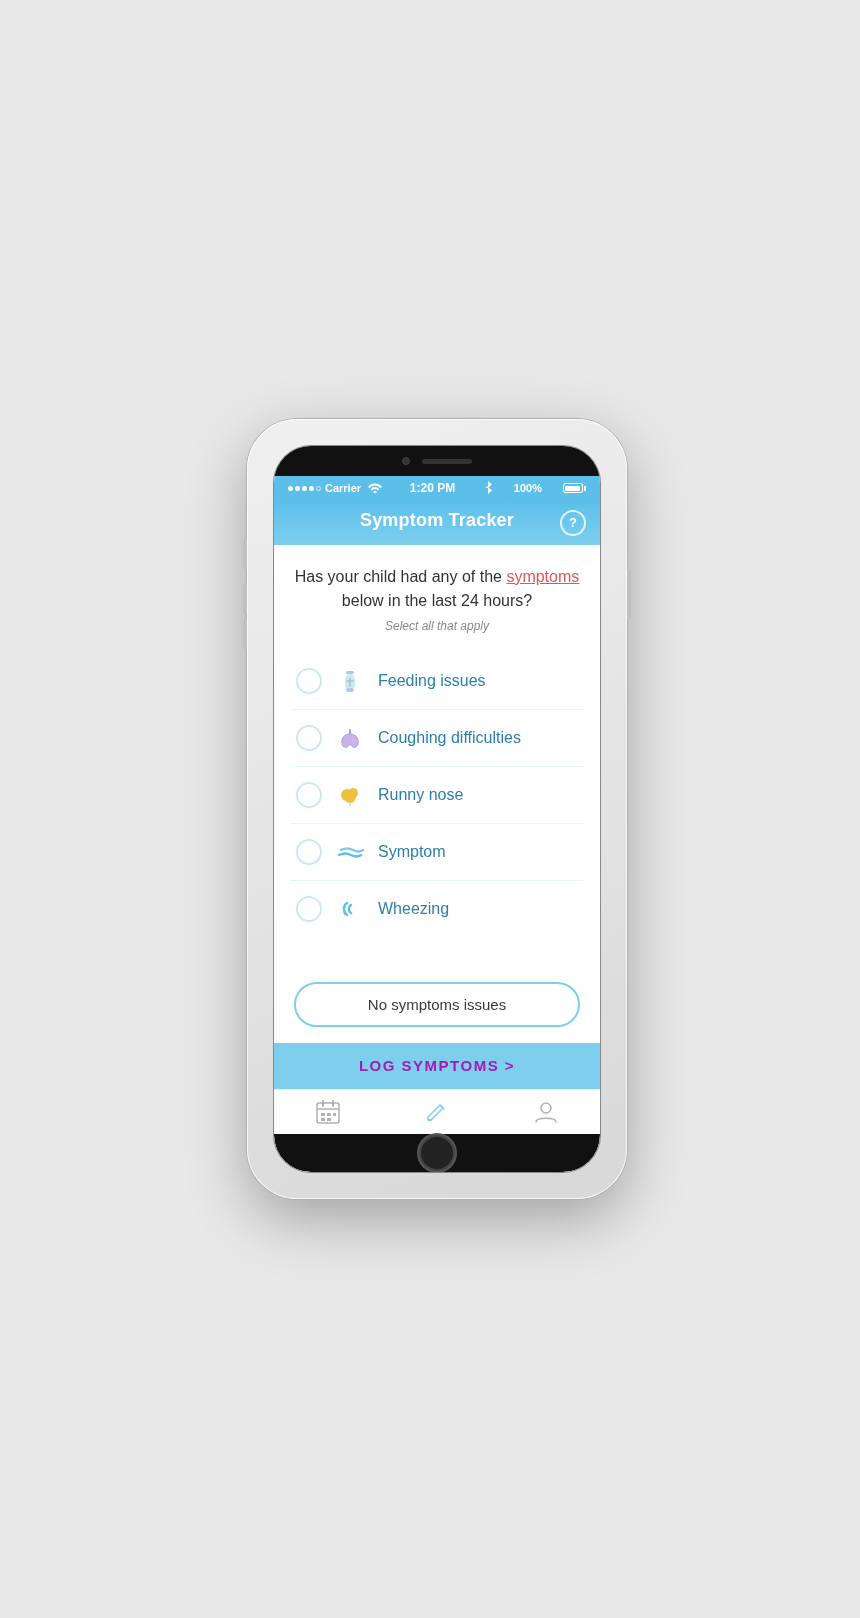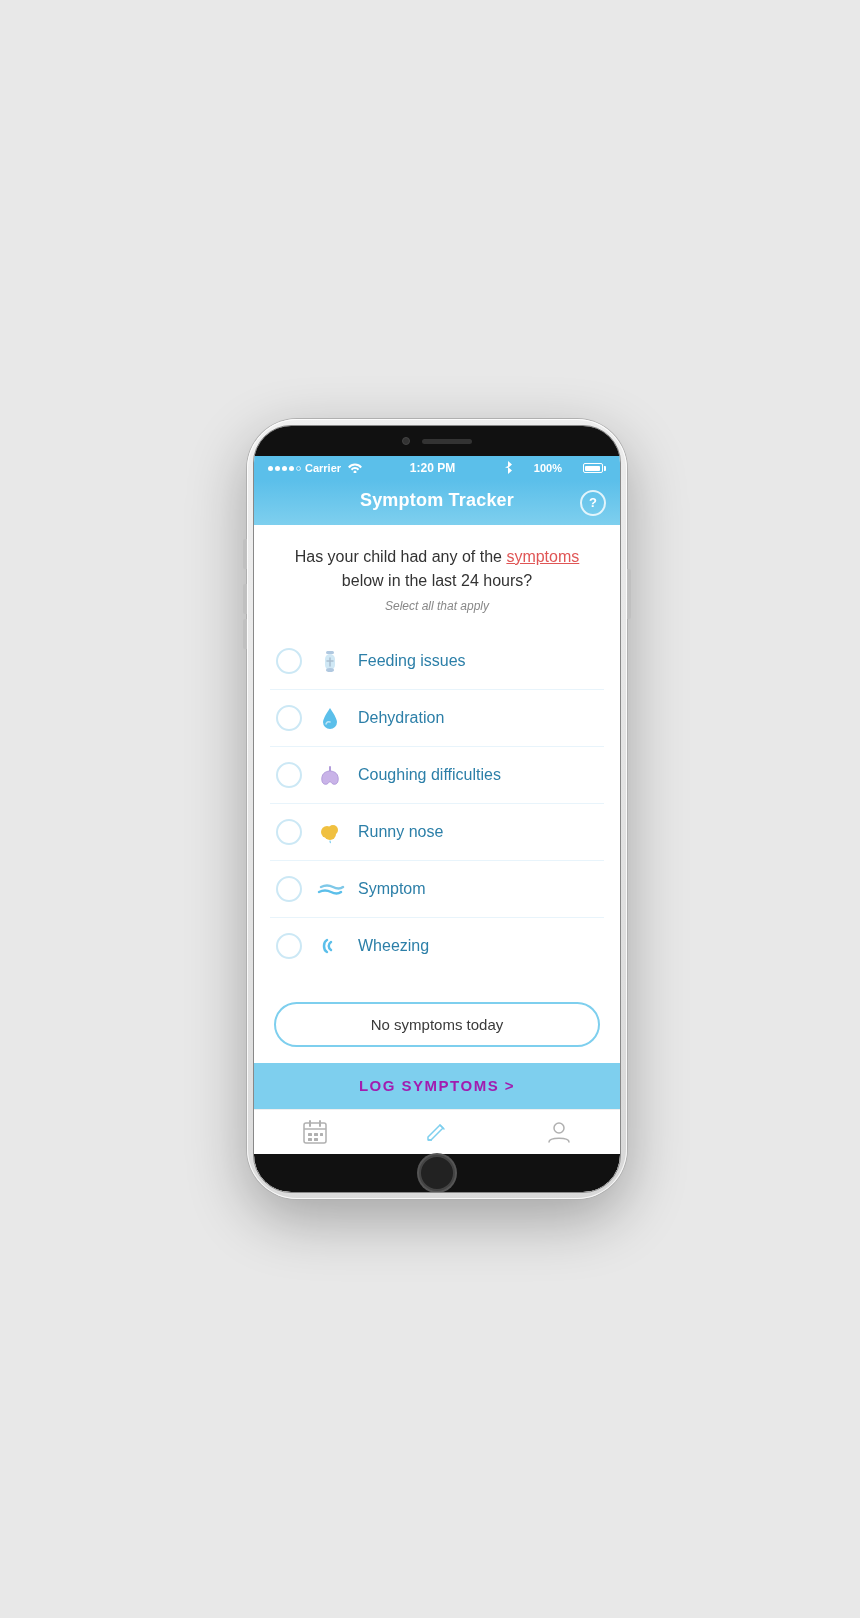--- a/index.html
+++ b/index.html
@@ -11,21 +11,21 @@
       align-items: center;
       min-height: 100vh;
       font-family: -apple-system, 'Helvetica Neue', Arial, sans-serif;
     }
 
     .phone-outer {
       width: 380px;
       height: 780px;
       background: linear-gradient(160deg, #f0f0f0 0%, #d8d8d8 100%);
       border-radius: 50px;
-      padding: 6px;
+      padding: 26px;
       box-shadow:
         0 0 0 1px #b0b0b0,
         0 20px 60px rgba(0,0,0,0.3),
         inset 0 0 0 1px rgba(255,255,255,0.8);
       position: relative;
       margin-left: 14px;
     }
 
     
     .phone-outer::before {
@@ -433,30 +433,20 @@
               <rect x="10" y="4" width="8" height="3" rx="1.5" fill="#b0c8e0"></rect>
               <rect x="9" y="7" width="10" height="16" rx="5" fill="#d0e8f5"></rect>
               <ellipse cx="14" cy="23" rx="4" ry="2" fill="#b0c8e0"></ellipse>
               <line x1="14" y1="11" x2="14" y2="19" stroke="#aabfd0" stroke-width="1.5" stroke-linecap="round"></line>
               <line x1="11" y1="14" x2="17" y2="14" stroke="#aabfd0" stroke-width="1.5" stroke-linecap="round"></line>
             </svg>
           </div>
           <span class="symptom-label">Feeding issues</span>
         </div>
 
-        <div class="symptom-item">
-          <div class="radio-circle"></div>
-          <div class="symptom-icon icon-dehydration">
-            <svg width="28" height="28" viewBox="0 0 28 28" fill="none">
-              <path d="M14 4 C14 4 7 14 7 18 a7 7 0 0 0 14 0 C21 14 14 4 14 4Z" fill="#5bbfea"></path>
-              <path d="M10 20 Q11 17 14 18" stroke="rgba(255,255,255,0.6)" stroke-width="1.5" fill="none" stroke-linecap="round"></path>
-            </svg>
-          </div>
-          <span class="symptom-label">Dehydration</span>
-        </div>
 
         <div class="symptom-item">
           <div class="radio-circle"></div>
           <div class="symptom-icon icon-breathing">
             <svg width="30" height="28" viewBox="0 0 30 28" fill="none">
 
               <path d="M15 6 L15 14" stroke="#b39ddb" stroke-width="2" stroke-linecap="round"></path>
 
               <path d="M15 10 C15 10 8 10 7 16 C6 22 9 24 12 23 C14 22 15 20 15 20" fill="#c9b3e8" stroke="#b39ddb" stroke-width="1"></path>
 
@@ -500,21 +490,21 @@
 
               <path d="M12 8 C8 10 8 18 12 20" stroke="#5bbfea" stroke-width="2.5" fill="none" stroke-linecap="round"></path>
               <path d="M16 10 C13 12 13 16 16 18" stroke="#5bbfea" stroke-width="2.5" fill="none" stroke-linecap="round"></path>
             </svg>
           </div>
           <span class="symptom-label">Wheezing</span>
         </div>
 
       </div>
 
-      <div class="no-symptoms-btn">No symptoms today</div>
+      <div class="no-symptoms-btn">No symptoms issues</div>
 
       <div class="log-bar">
         <span class="log-bar-text">LOG SYMPTOMS &gt;</span>
       </div>
 
       <div class="bottom-nav">
         <div class="nav-icon">
           <svg width="28" height="28" viewBox="0 0 28 28" fill="none">
             <rect x="3" y="5" width="22" height="20" rx="2" stroke="#b0b0b0" stroke-width="1.5" fill="none"></rect>
             <line x1="3" y1="11" x2="25" y2="11" stroke="#b0b0b0" stroke-width="1.5"></line>

